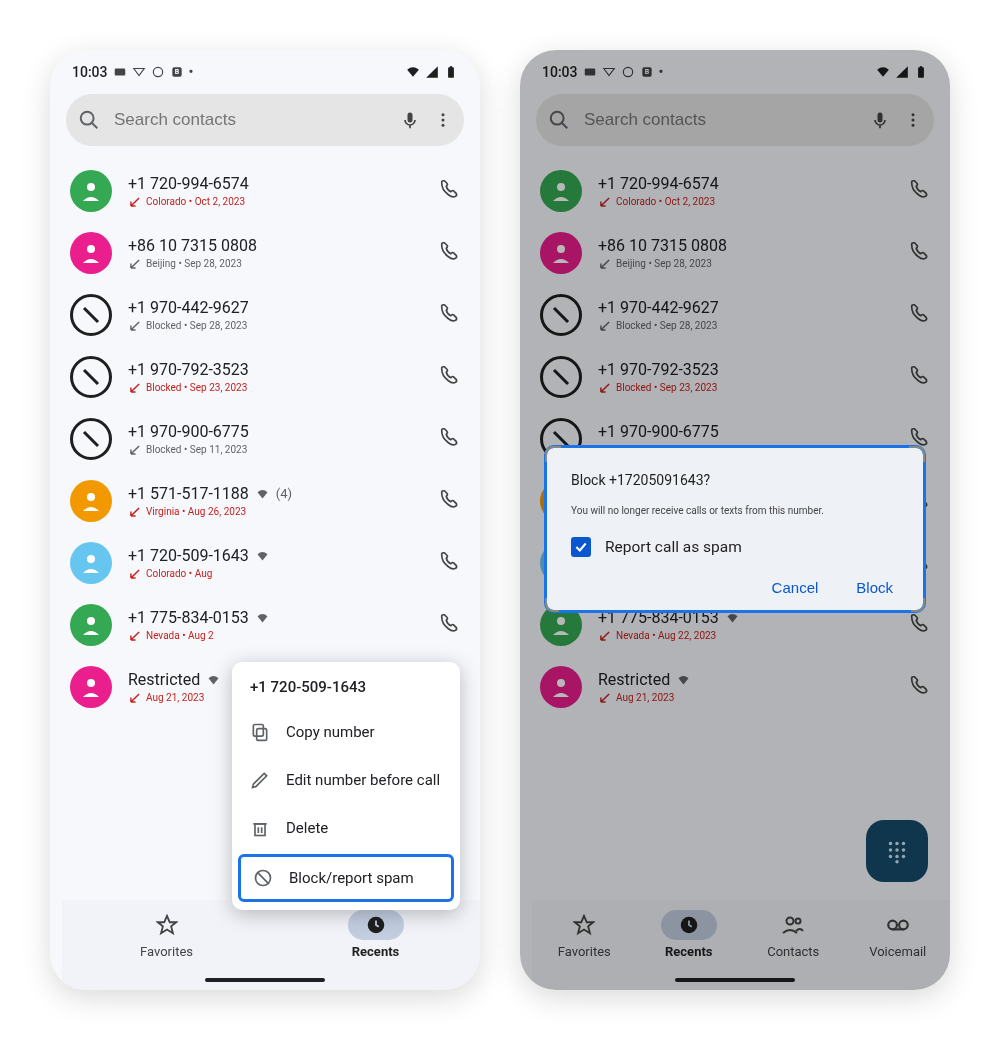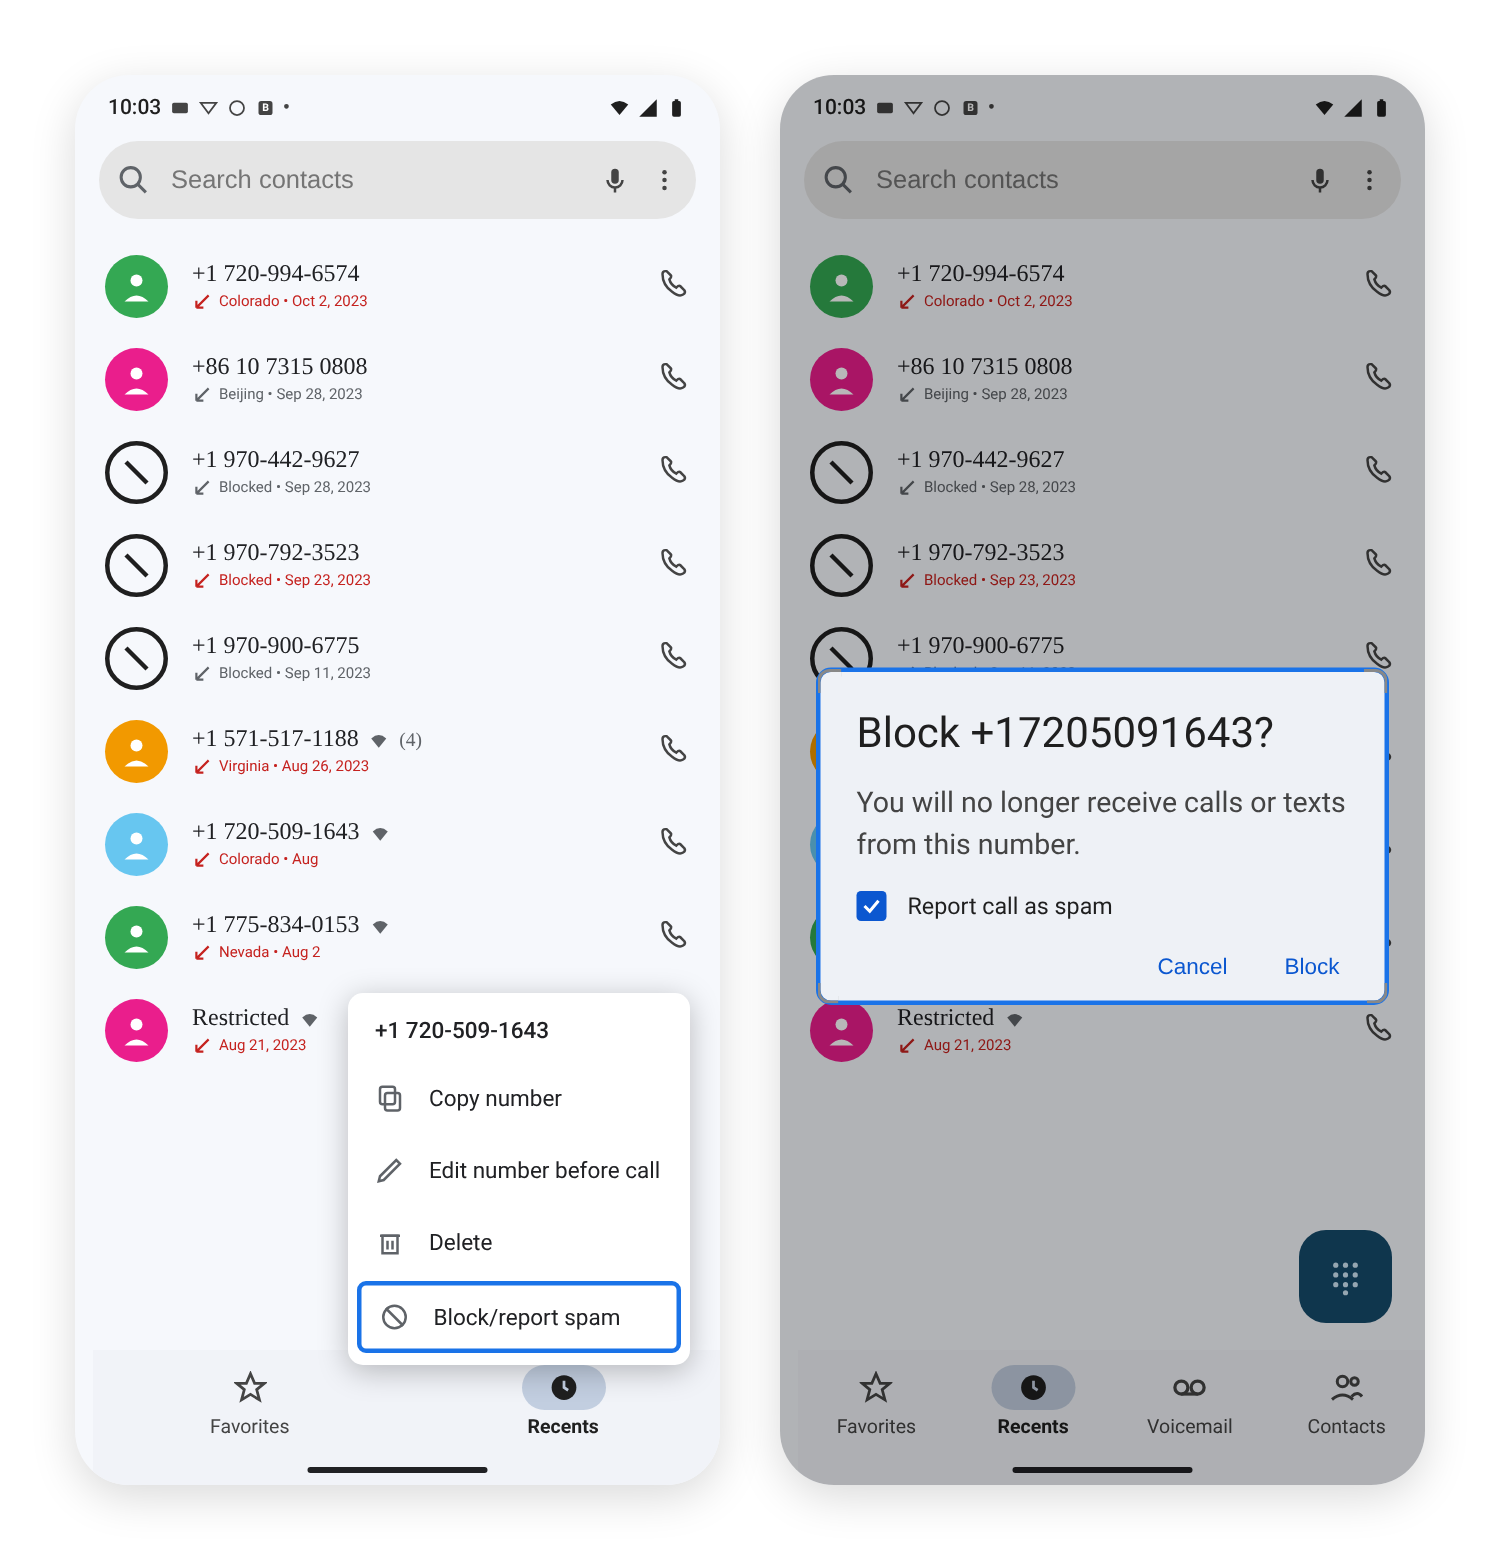--- a/index.html
+++ b/index.html
@@ -72,21 +72,21 @@
     width:42px; height:42px;
     border-radius:50%;
     display:flex; align-items:center; justify-content:center;
     color:#fff;
     flex-shrink:0;
   }
   .avatar svg { width:24px; height:24px; }
   .blocked-av { border: 3px solid #1f1f1f; background:none; }
   .blocked-av svg { color:#1f1f1f; }
   .call-info { flex:1; min-width:0; }
-  .call-number { font-size:16px; color:#202124; display:flex; align-items:center; gap:6px; white-space:nowrap; overflow:hidden; text-overflow:ellipsis;font-family:Liberation Serif, serif;}
+  .call-number { font-size:16px; color:#202124; display:flex; align-items:center; gap:6px; white-space:nowrap; overflow:hidden; text-overflow:ellipsis;}
   .call-sub { font-size:10px; margin-top:2px; display:flex; align-items:center; gap:4px; white-space:nowrap;}
   .sub-red { color:#c5221f; }
   .sub-gray { color:#5f6368; }
   .call-btn { color:#444; }
   .bottom-nav {
     position:absolute;
     bottom:0; left:12px; right:0;
     height:90px;
     background:#f1f3f8;
     display:flex;
@@ -160,22 +160,22 @@
   .dialog .c1, .dialog .c2 {
     content:'';
     position:absolute;
     width:14px; height:14px;
     border:2px solid #888;
   }
   .dialog::before { top:-2px; left:-2px; border-right:none; border-bottom:none; border-radius: 8px 0 0 0;}
   .dialog::after { top:-2px; right:-2px; border-left:none; border-bottom:none; border-radius: 0 8px 0 0;}
   .dialog .c1 { bottom:-2px; left:-2px; border-right:none; border-top:none; border-radius: 0 0 0 8px;}
   .dialog .c2 { bottom:-2px; right:-2px; border-left:none; border-top:none; border-radius: 0 0 8px 0;}
-  .dialog-title { font-size:28px; color:#1f1f1f; margin-bottom:16px; }
-  .dialog-body { font-size:19px; color:#444; line-height:1.45; margin-bottom:18px;}
+  .dialog-title { font-size:14px; color:#1f1f1f; margin-bottom:16px; }
+  .dialog-body { font-size:10px; color:#444; line-height:1.45; margin-bottom:18px;}
   .dialog-check { display:flex; align-items:center; gap:14px; font-size:15.5px; color:#1f1f1f; margin-bottom:22px;}
   .checkbox {
     width:20px; height:20px;
     background:#0b57d0;
     border-radius:3px;
     display:flex; align-items:center; justify-content:center;
     color:#fff;
   }
   .dialog-actions { display:flex; justify-content:flex-end; gap:38px; padding-right:6px;}
   .dialog-actions button {
@@ -793,34 +793,34 @@
       <div class="pill">
           <svg width="22" height="22" viewBox="0 0 24 24">
             <circle cx="12" cy="12" r="9" fill="#1f1f1f"></circle>
             <path d="M12 7 L12 12 L15 14" stroke="#c2cee0" stroke-width="2" fill="none"></path>
           </svg>
         </div>
       <span>Recents</span>
     </div>
     <div class="nav-item">
       <div class="pill">
-          <svg width="26" height="26" viewBox="0 0 24 24">
-            <circle cx="7" cy="12" r="4" fill="none" stroke="#444" stroke-width="2"></circle>
-            <circle cx="17" cy="12" r="4" fill="none" stroke="#444" stroke-width="2"></circle>
-            <line x1="7" y1="16" x2="17" y2="16" stroke="#444" stroke-width="2"></line>
-          </svg>
-        </div>
-      <span>Voicemail</span>
-    </div>
-    <div class="nav-item">
-      <div class="pill">
           <svg width="24" height="24" viewBox="0 0 24 24">
             <circle cx="9" cy="8" r="3.5" fill="none" stroke="#444" stroke-width="2"></circle>
             <path d="M2 20 Q9 14 16 20" fill="none" stroke="#444" stroke-width="2"></path>
             <circle cx="17" cy="8" r="2.5" fill="none" stroke="#444" stroke-width="2"></circle>
             <path d="M15 18 Q19 14 22 18" fill="none" stroke="#444" stroke-width="2"></path>
           </svg>
         </div>
       <span>Contacts</span>
     </div>
+    <div class="nav-item">
+      <div class="pill">
+          <svg width="26" height="26" viewBox="0 0 24 24">
+            <circle cx="7" cy="12" r="4" fill="none" stroke="#444" stroke-width="2"></circle>
+            <circle cx="17" cy="12" r="4" fill="none" stroke="#444" stroke-width="2"></circle>
+            <line x1="7" y1="16" x2="17" y2="16" stroke="#444" stroke-width="2"></line>
+          </svg>
+        </div>
+      <span>Voicemail</span>
+    </div>
   </div>
   <div class="home-indicator"></div>
 </div>
 
 </body></html>

